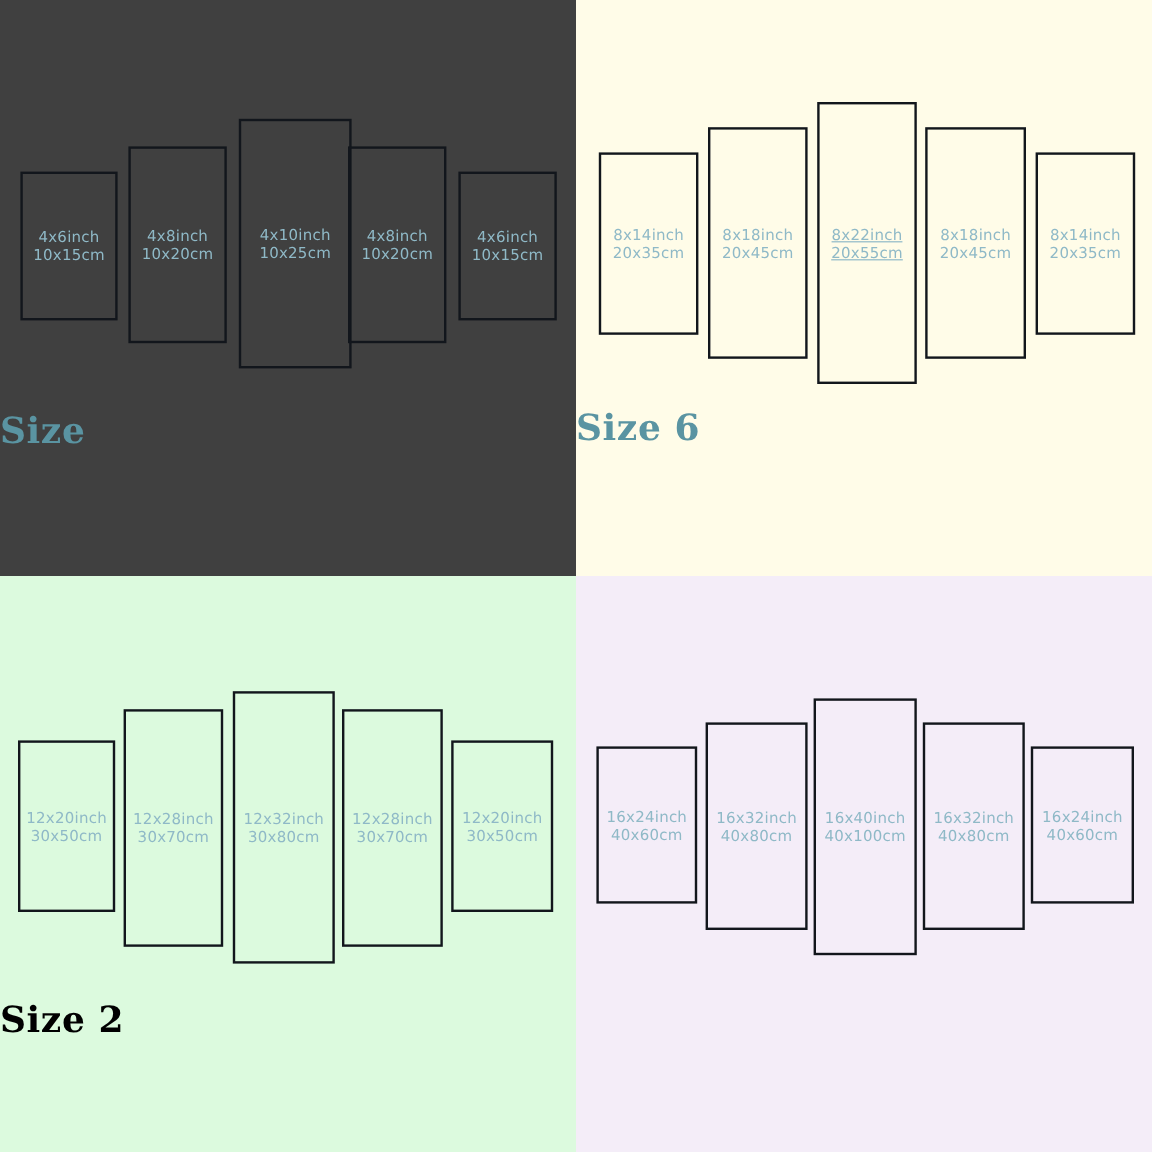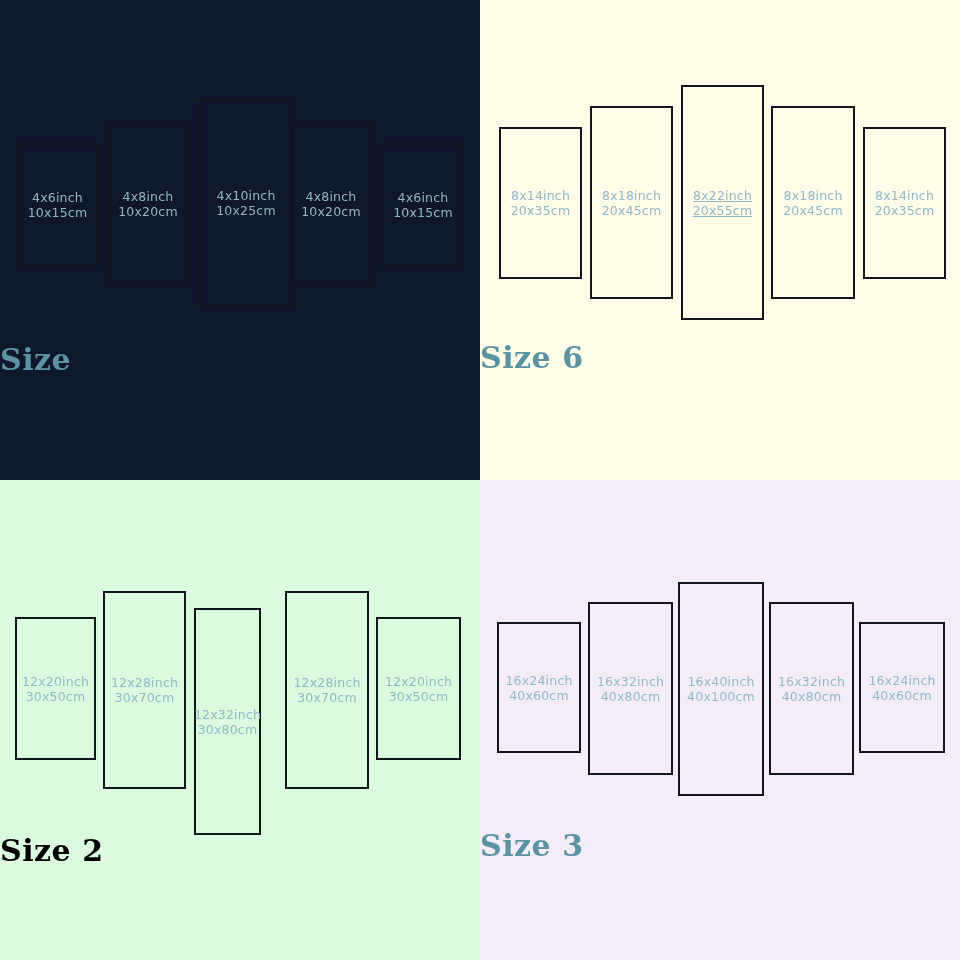--- a/index.html
+++ b/index.html
@@ -66,21 +66,21 @@
     font-weight: bold;
     font-size: 30px;
     letter-spacing: 0.5px;
   }
 </style>
 </head>
 <body>
 
 <div id="canvas" style="width: 960px; height: 960px; background: rgb(255, 255, 255);">
 
-  <div class="quadrant" id="q0" style="background: #0f172a;">
+  <div class="quadrant" id="q0" style="background: #404040;">
     <div class="panel-stage">
       <div class="panel" style="left: 17px; top: 143px; width: 81px; height: 124px; border-color: rgb(18, 22, 28);">
         <span class="panel-label" style="color: rgb(143, 185, 199);">
           <span class="ln">4x6inch</span>
           <span class="ln">10x15cm</span>
         </span>
       </div>
       <div class="panel" style="left: 107px; top: 122px; width: 82px; height: 164px; border-color: rgb(18, 22, 28);">
         <span class="panel-label" style="color: rgb(143, 185, 199);">
           <span class="ln">4x8inch</span>
@@ -152,21 +152,21 @@
           <span class="ln">12x20inch</span>
           <span class="ln">30x50cm</span>
         </span>
       </div>
       <div class="panel" style="left: 103px; top: 111px; width: 83px; height: 198px; border-color: rgb(18, 22, 28);">
         <span class="panel-label" style="color: rgb(143, 185, 199);">
           <span class="ln">12x28inch</span>
           <span class="ln">30x70cm</span>
         </span>
       </div>
-      <div class="panel" style="left: 194px; top: 96px; width: 67px; height: 227px; border-color: rgb(18, 22, 28); margin-top: 32px;">
+      <div class="panel" style="left: 194px; top: 96px; width: 85px; height: 227px; border-color: rgb(18, 22, 28);">
         <span class="panel-label" style="color: rgb(143, 185, 199);">
           <span class="ln">12x32inch</span>
           <span class="ln">30x80cm</span>
         </span>
       </div>
       <div class="panel" style="left: 285px; top: 111px; width: 84px; height: 198px; border-color: rgb(18, 22, 28);">
         <span class="panel-label" style="color: rgb(143, 185, 199);">
           <span class="ln">12x28inch</span>
           <span class="ln">30x70cm</span>
         </span>
@@ -207,16 +207,15 @@
           <span class="ln">40x80cm</span>
         </span>
       </div>
       <div class="panel" style="left: 379px; top: 142px; width: 86px; height: 131px; border-color: rgb(18, 22, 28);">
         <span class="panel-label" style="color: rgb(143, 185, 199);">
           <span class="ln">16x24inch</span>
           <span class="ln">40x60cm</span>
         </span>
       </div>
     </div>
-    <div class="size-title" style="top: 348px; color: rgb(90, 148, 162);">Size 3</div>
   </div>
 
 </div>
 
 </body></html>

